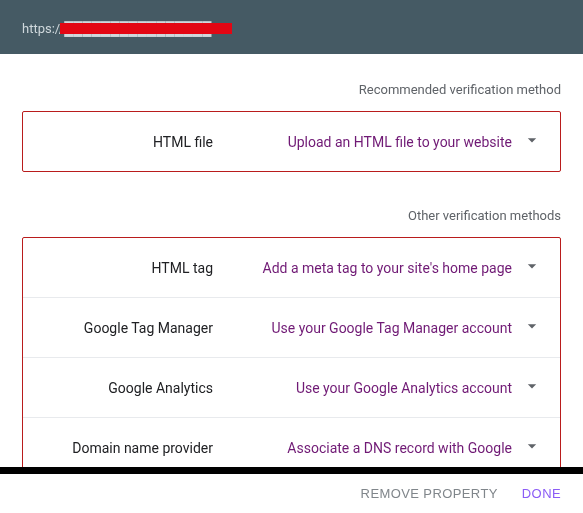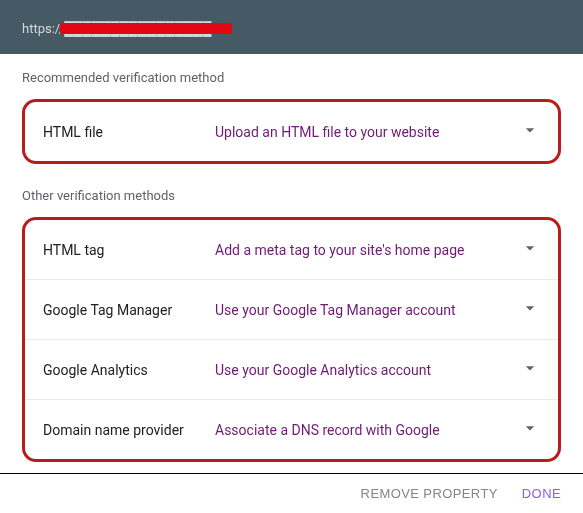--- a/index.html
+++ b/index.html
@@ -30,30 +30,31 @@
     }
     .redact {
       position: absolute;
       left: 38px;
       top: 2px;
       width: 172px;
       height: 11px;
       background: #e30613;
     }
     .section {
-      padding: 16px 22px 0 22px;
+      padding: 28px 22px 0 22px;
+      text-align: right;
     }
     .section-label {
       font-size: 13px;
       color: #5f6368;
       margin-bottom: 14px;
     }
     .card {
-      border: 3px solid #b91c1c;
-      border-radius: 14px;
+      border: 1px solid #b91c1c;
+      border-radius: 2px;
       background: #fff;
       margin-bottom: 8px;
     }
     .row {
       display: flex;
       align-items: center;
       padding: 18px 18px;
       cursor: pointer;
     }
     .row + .row {
@@ -73,21 +74,21 @@
     .chevron {
       flex-shrink: 0;
       margin-left: 10px;
       color: #5f6368;
     }
     .footer {
       position: absolute;
       bottom: 0;
       left: 0;
       right: 0;
-      border-top: 1px solid #000000;
+      border-top: 7px solid #000000;
       background: #fff;
       display: flex;
       justify-content: flex-end;
       align-items: center;
       padding: 12px 22px;
       gap: 24px;
     }
     .btn-text {
       font-size: 13px;
       font-weight: 500;

